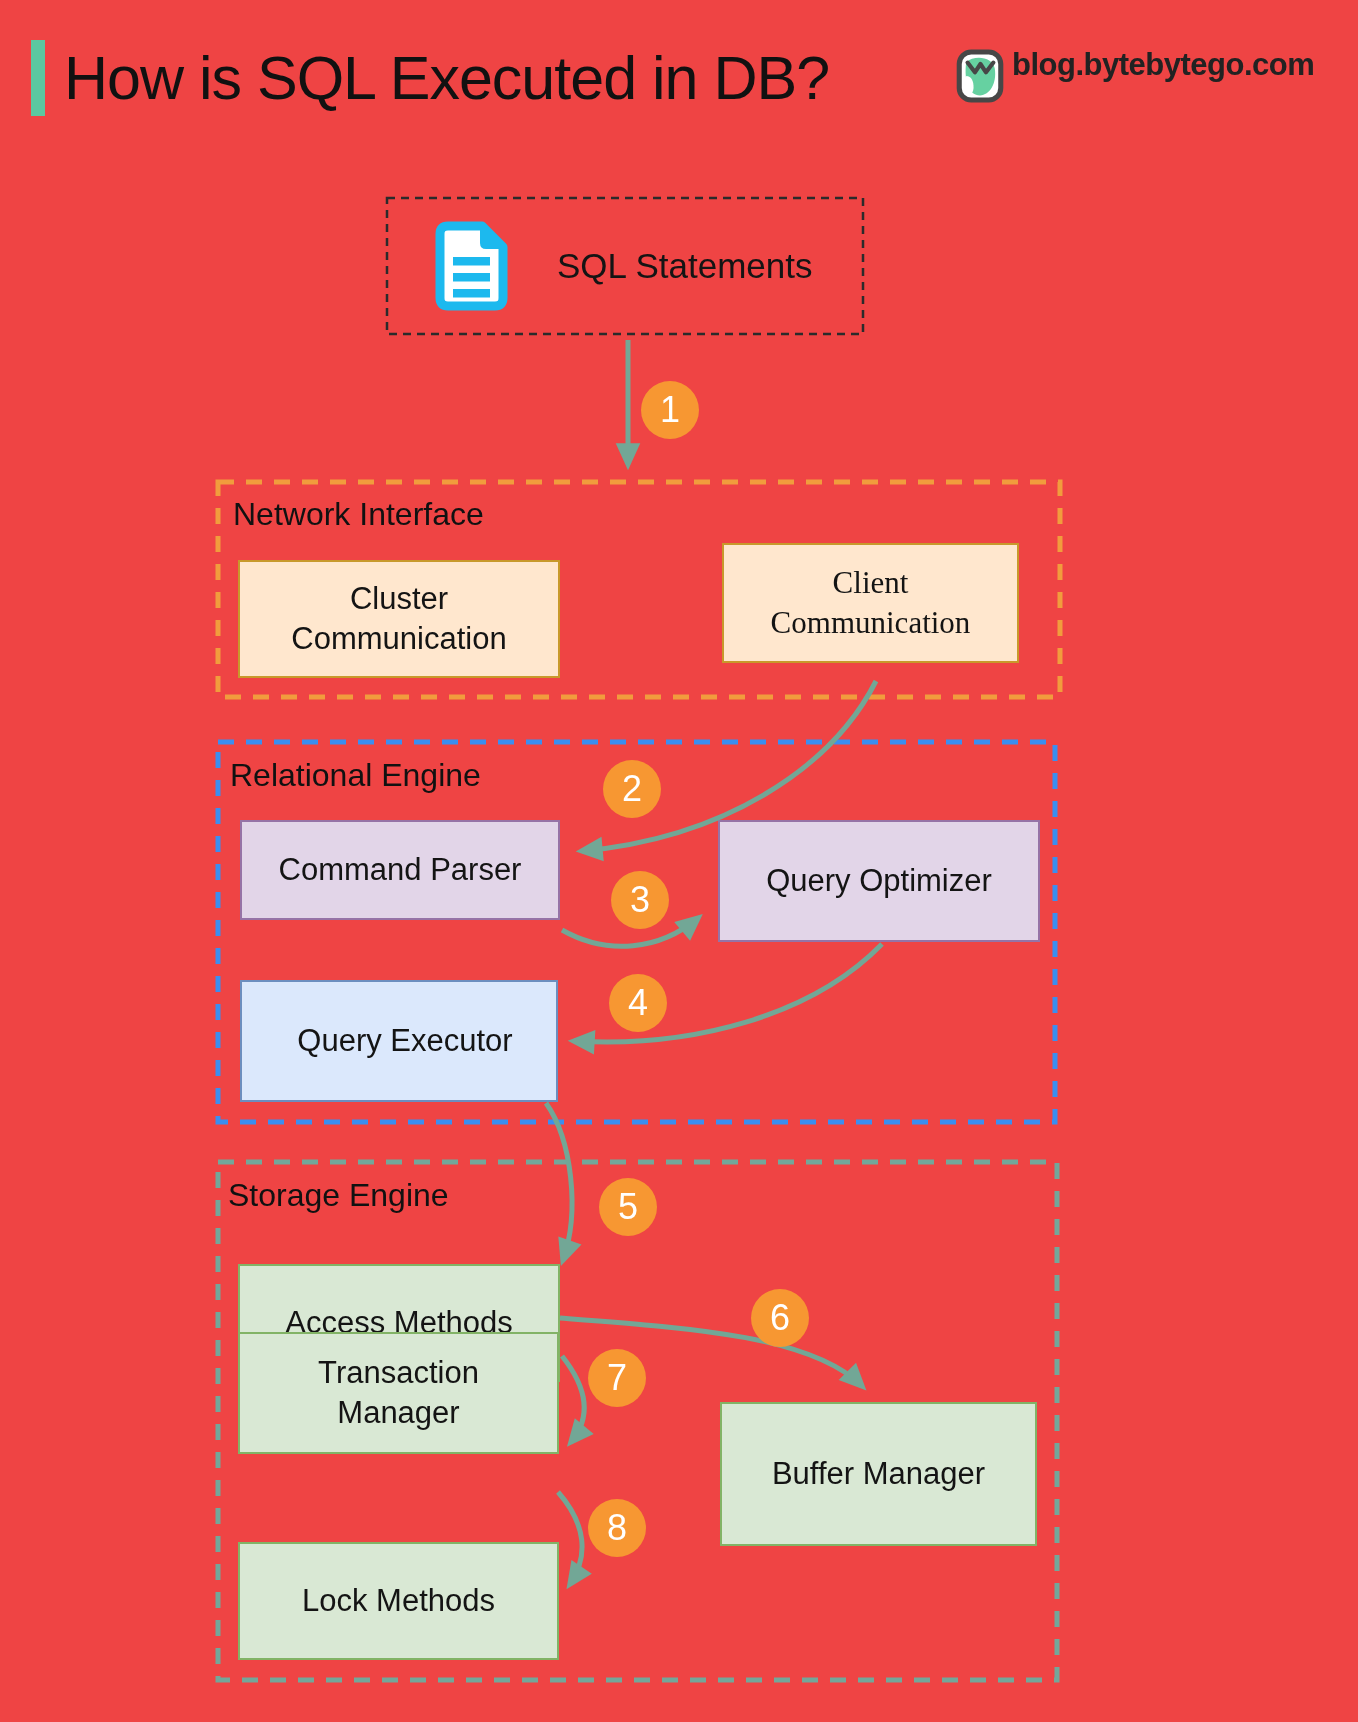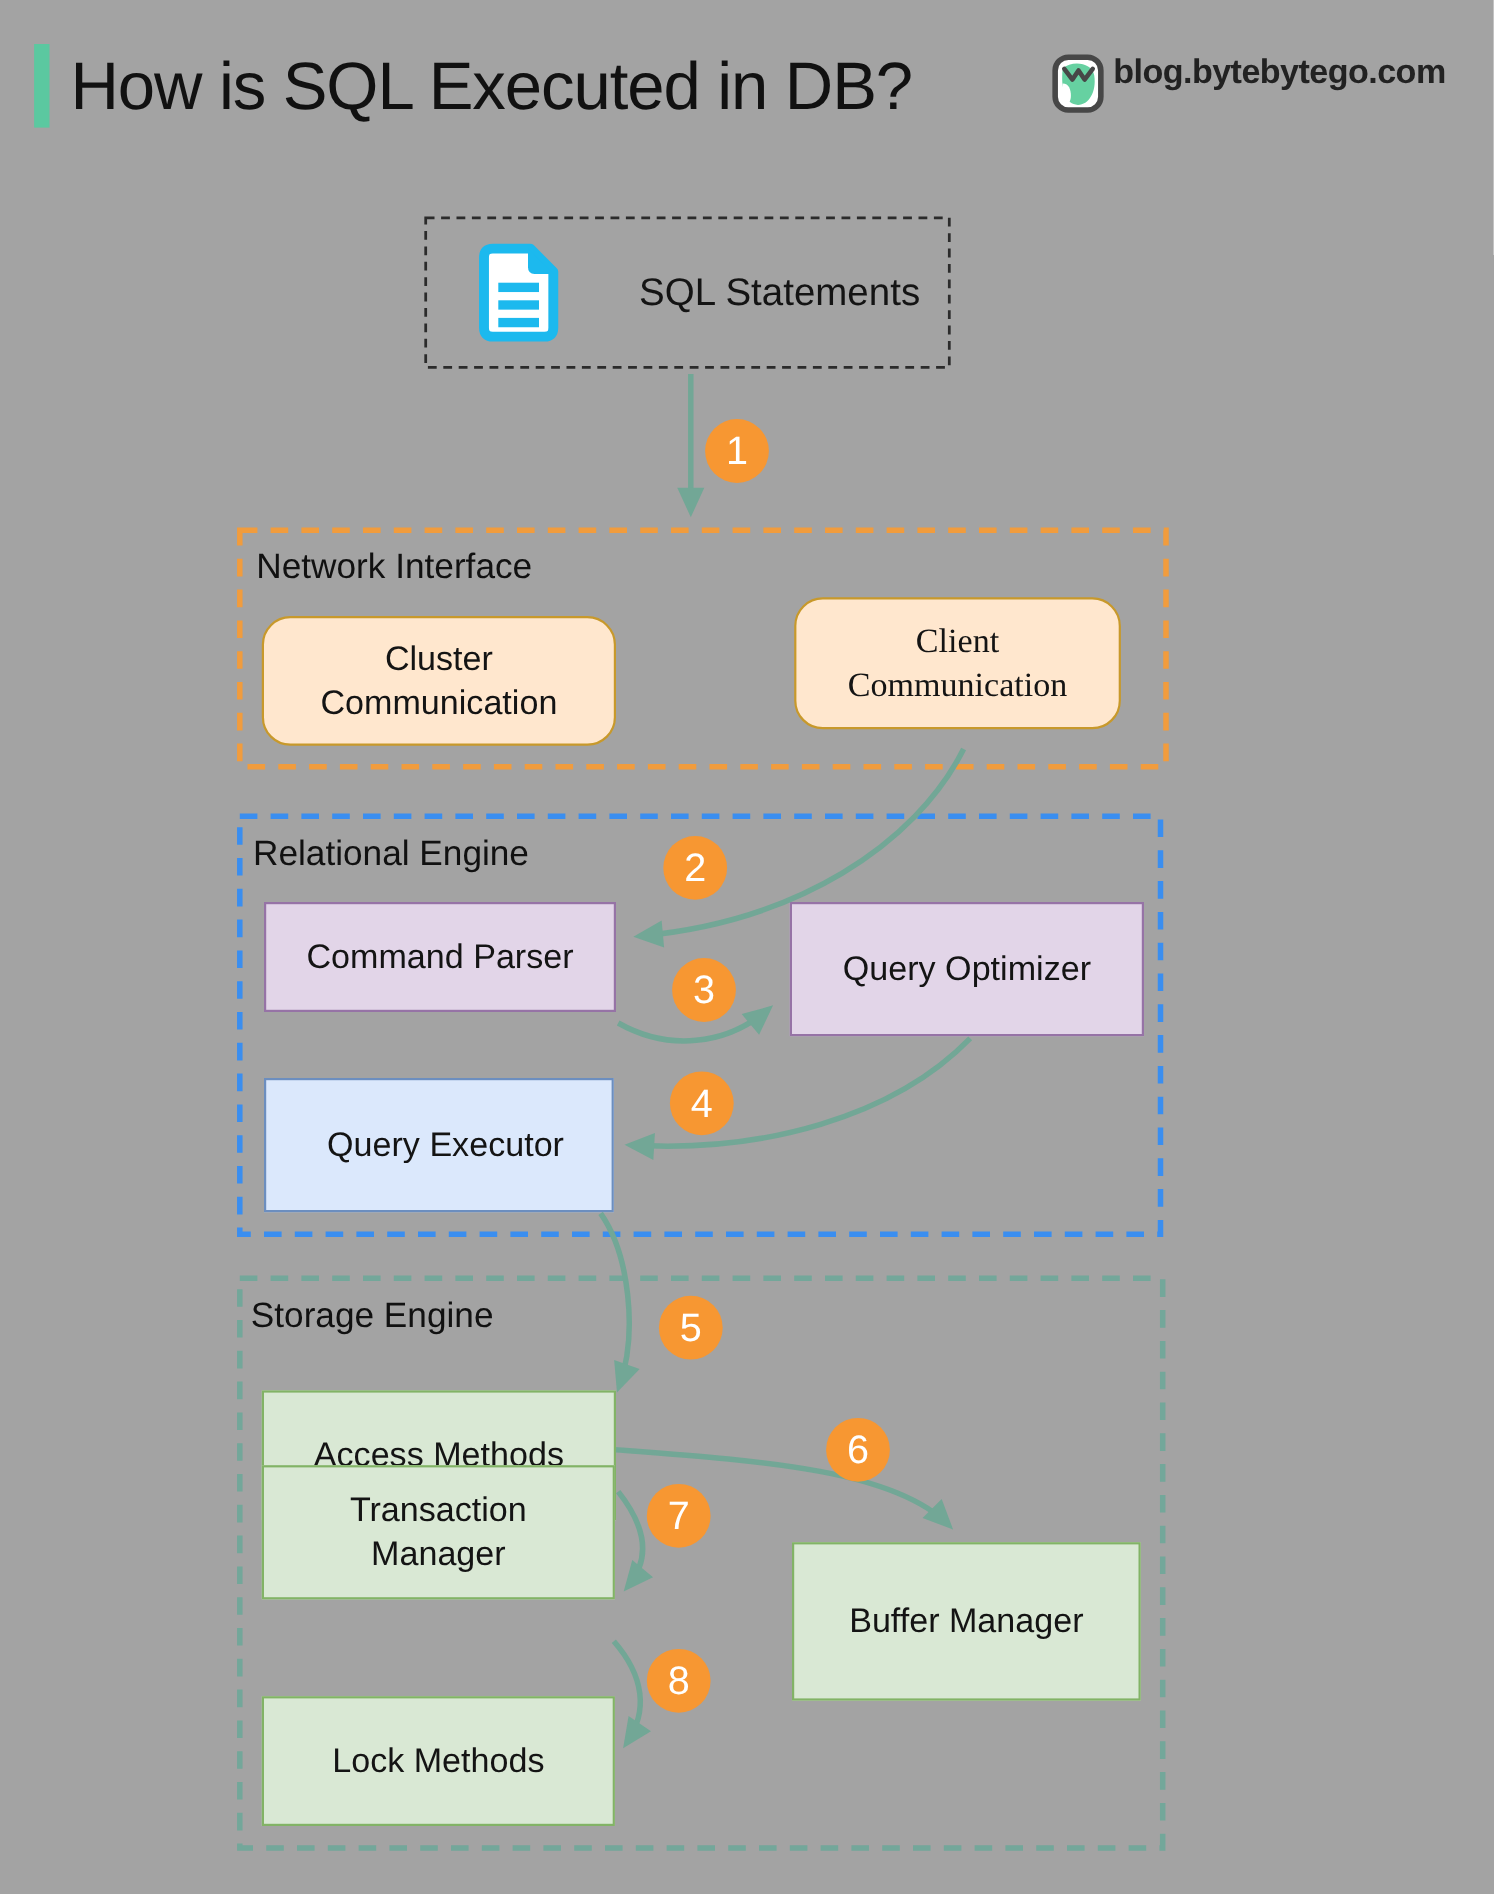--- a/index.html
+++ b/index.html
@@ -1,35 +1,35 @@
 <!DOCTYPE html>
 <html><head>
 <meta charset="utf-8">
 <style>
   html,body{margin:0;padding:0;background:#fff;}
   .canvas{
-    position:relative;width:1358px;height:1722px;background:#a3a3a3;overflow:hidden;
+    position:relative;width:1358px;height:1722px;background:#ef4444;overflow:hidden;
     font-family:"Liberation Sans","DejaVu Sans",sans-serif;color:#1a1a1a;
   }
   
   .accent-bar{position:absolute;left:31px;top:40px;width:14px;height:76px;background:#5BC8A0;}
   .page-title{position:absolute;left:64px;top:46px;font-size:61px;line-height:1.05;font-weight:400;color:#111;letter-spacing:-1px;white-space:nowrap;}
   .brand{position:absolute;left:956px;top:47px;display:flex;}
   .brand svg{display:block;}
   .brand-text{margin-left:8px;font-size:31px;font-weight:700;color:#222;letter-spacing:-0.5px;white-space:nowrap;}
 
   
   .node{
     position:absolute;display:flex;align-items:center;justify-content:center;
     text-align:center;font-size:31px;line-height:1.28;color:#141414;
     border:2px solid transparent;box-sizing:border-box;
     z-index:1;
   }
   .node .lbl{display:block;}
-  .orange-node{background:#FFE7CE;border-color:#C8992B;border-radius:26px;}
+  .orange-node{background:#FFE7CE;border-color:#C8992B;}
   .purple-node{background:#E2D5E8;border-color:#9673A6;}
   .blue-node{background:#DBE8FC;border-color:#6C8EBF;}
   .green-node{background:#D9E8D4;border-color:#82B366;}
 
   
   .n-cluster{left:238px;top:560px;width:322px;height:118px;}
   .n-cluster .lbl{width:260px;}
   .n-client{left:722px;top:543px;width:297px;height:120px;font-family:Liberation Serif, serif;}
   .n-client .lbl{width:260px;}
   .n-parser{left:240px;top:820px;width:320px;height:100px;}
@@ -43,21 +43,21 @@
 
   
   .section-label{position:absolute;font-size:32px;font-weight:400;color:#111;z-index:2;white-space:nowrap;}
   .sl-network{left:233px;top:496px;}
   .sl-relational{left:230px;top:757px;}
   .sl-storage{left:228px;top:1177px;}
 
   
   .sql-box{
     position:absolute;left:387px;top:198px;width:476px;height:136px;box-sizing:border-box;
-    display:flex;align-items:center;z-index:1;gap:24px;
+    display:flex;align-items:center;z-index:1;
   }
   .sql-box .doc{margin-left:36px;flex:0 0 auto;}
   .sql-box .sql-label{margin-left:38px;font-size:35px;color:#141414;white-space:nowrap;}
 
   
   .step{
     position:absolute;width:58px;height:58px;border-radius:50%;background:#F79732;
     color:#fff;font-size:36px;display:flex;align-items:center;justify-content:center;
     z-index:3;
   }

